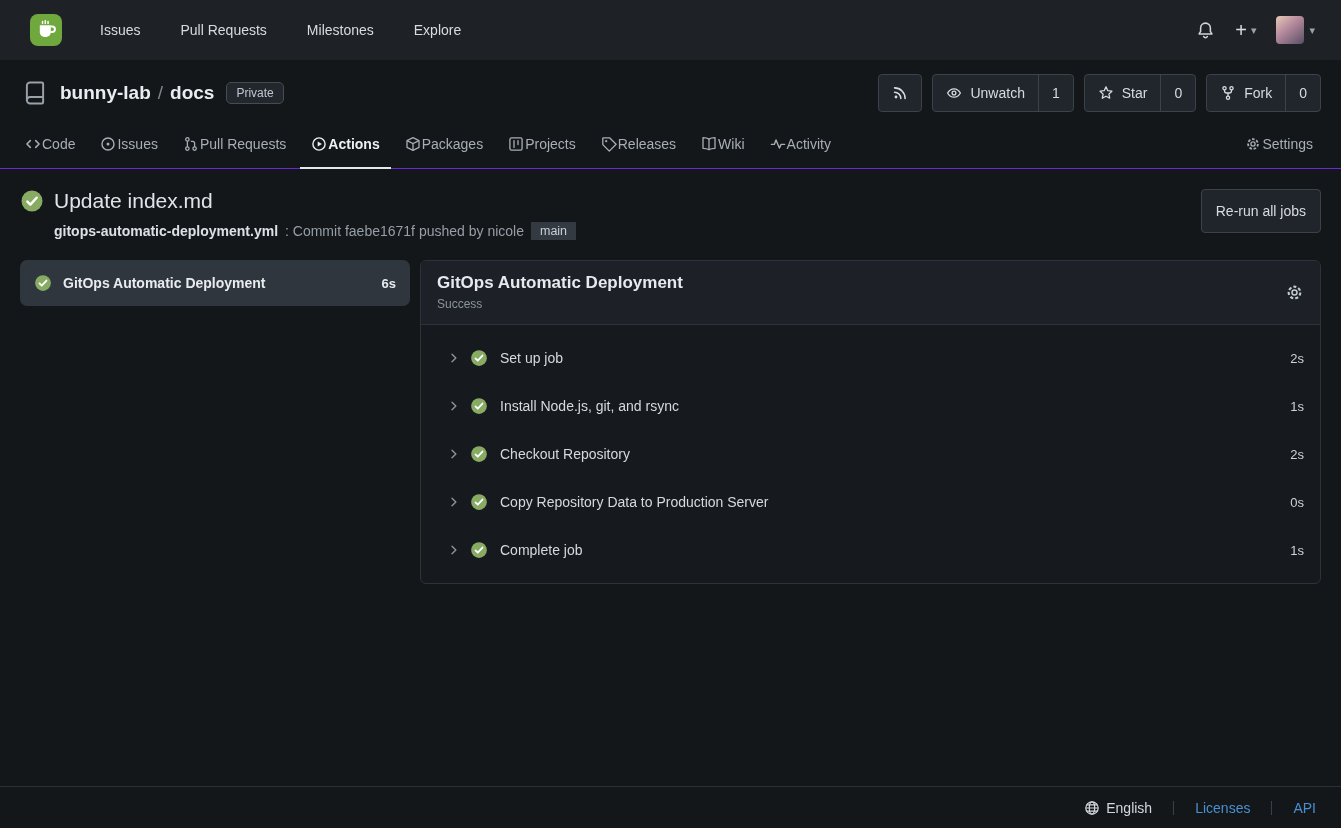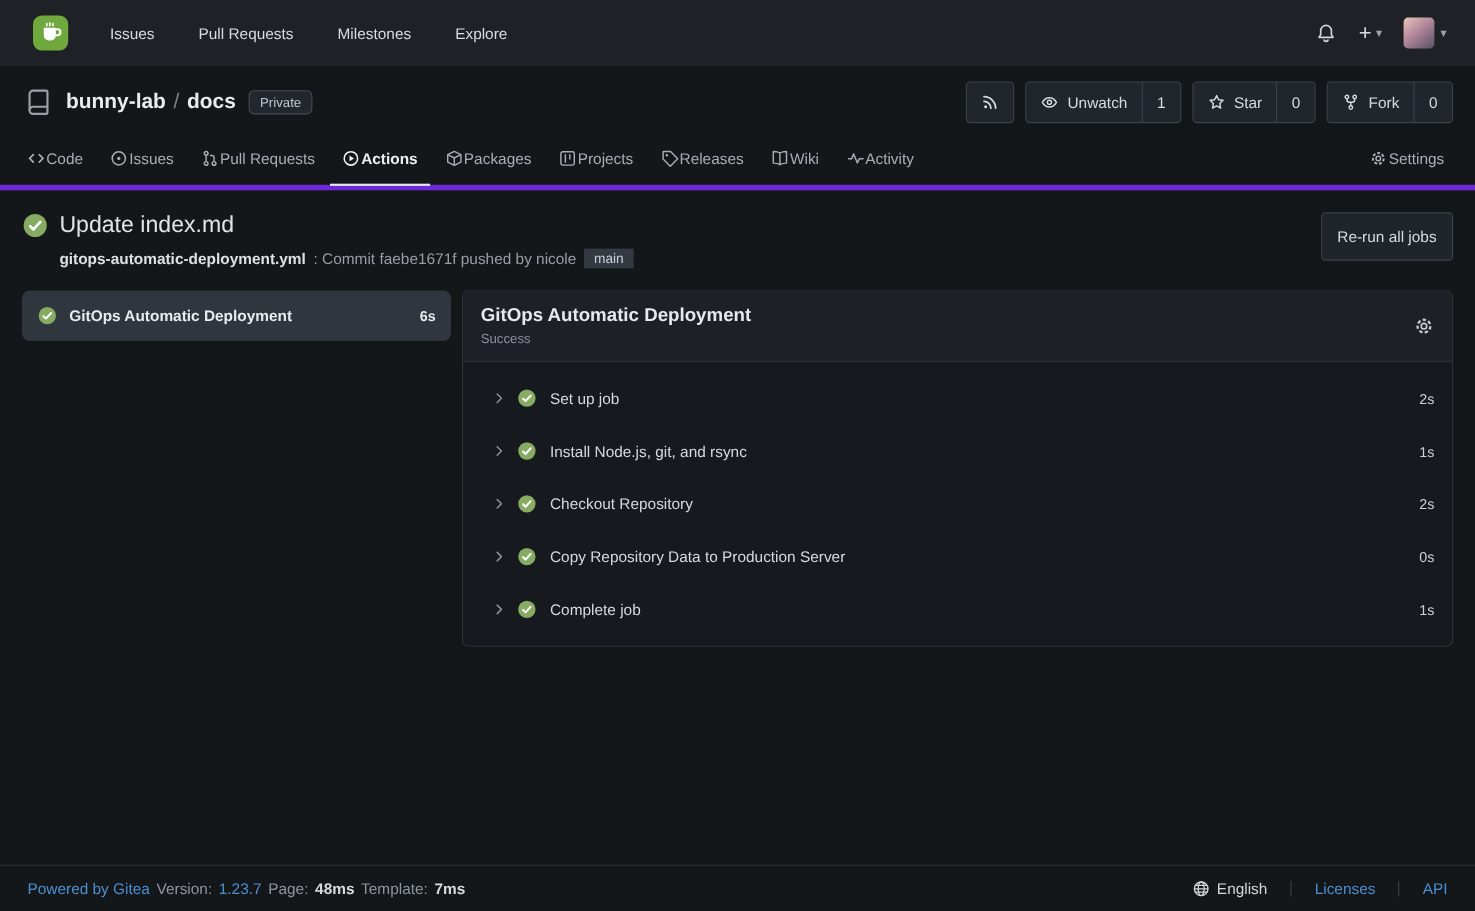--- a/index.html
+++ b/index.html
@@ -20,21 +20,21 @@
   .nav-link { font-size:14px; color:#d8dce0; }
   .nav-right { margin-left:auto; display:flex; align-items:center; gap:20px; }
   .nav-icon-btn { color:#cfd4d9; display:flex; align-items:center; gap:4px; }
   .plus { font-size:20px; line-height:1; color:#d8dce0; }
   .caret { font-size:11px; color:#9aa2aa; }
   .avatar { width:28px; height:28px; border-radius:4px; display:inline-block;
             background:linear-gradient(140deg,#e8c8b8 0%,#b2879b 45%,#574f63 100%); }
   .user-menu { display:flex; align-items:center; gap:5px; }
 
   
-  .repo-header { background:#14171a; border-bottom:5px solid #6d28d9; flex:0 0 auto; }
+  .repo-header { background:#14171a; border-bottom:1px solid #6d28d9; flex:0 0 auto; }
   .repo-title-row { display:flex; align-items:center; padding:14px 20px 8px 22px; }
   .repo-icon { color:#99a1a9; }
   .repo-owner,.repo-name { font-size:19px; font-weight:600; color:#e9edf1; }
   .repo-owner { margin-left:12px; }
   .slash { color:#7d858d; font-size:19px; margin:0 7px; }
   .private-badge { font-size:12px; color:#bfc6cd; border:1px solid #454c54; background:#22272d; border-radius:5px; padding:3px 9px; margin-left:12px; }
   .repo-actions { margin-left:auto; display:flex; gap:10px; }
   .btn-group { display:flex; align-items:stretch; border:1px solid #3b4249; border-radius:4px; background:#21262c; overflow:hidden; height:38px; }
   .btn-main { display:flex; align-items:center; gap:8px; padding:0 13px; font-size:14px; color:#d6dbe0; cursor:pointer; }
   .btn-count { display:flex; align-items:center; padding:0 13px; border-left:1px solid #3b4249; font-size:14px; color:#d6dbe0; cursor:pointer; }
@@ -358,29 +358,20 @@
             </svg>
           <span class="step-name">Complete job</span>
           <span class="step-duration">1s</span>
         </div>
       </div>
     </section>
   </div>
 </main>
 
 <footer>
-  <div class="footer-left">
-    <a class="link">Powered by Gitea</a>
-    <span>Version:</span>
-    <a class="link">1.23.7</a>
-    <span>Page:</span>
-    <strong>48ms</strong>
-    <span>Template:</span>
-    <strong>7ms</strong>
-  </div>
   <div class="footer-right">
     <a class="lang">
       <svg viewBox="0 0 16 16" width="16" height="16">
           <circle cx="8" cy="8" r="6.2" fill="none" stroke="currentColor" stroke-width="1.2"></circle>
           <ellipse cx="8" cy="8" rx="2.7" ry="6.2" fill="none" stroke="currentColor" stroke-width="1.2"></ellipse>
           <path d="M1.8 8h12.4M2.7 4.9h10.6M2.7 11.1h10.6" fill="none" stroke="currentColor" stroke-width="1.2"></path>
         </svg>
       <span>English</span>
     </a>
     <span class="vsep"></span>

